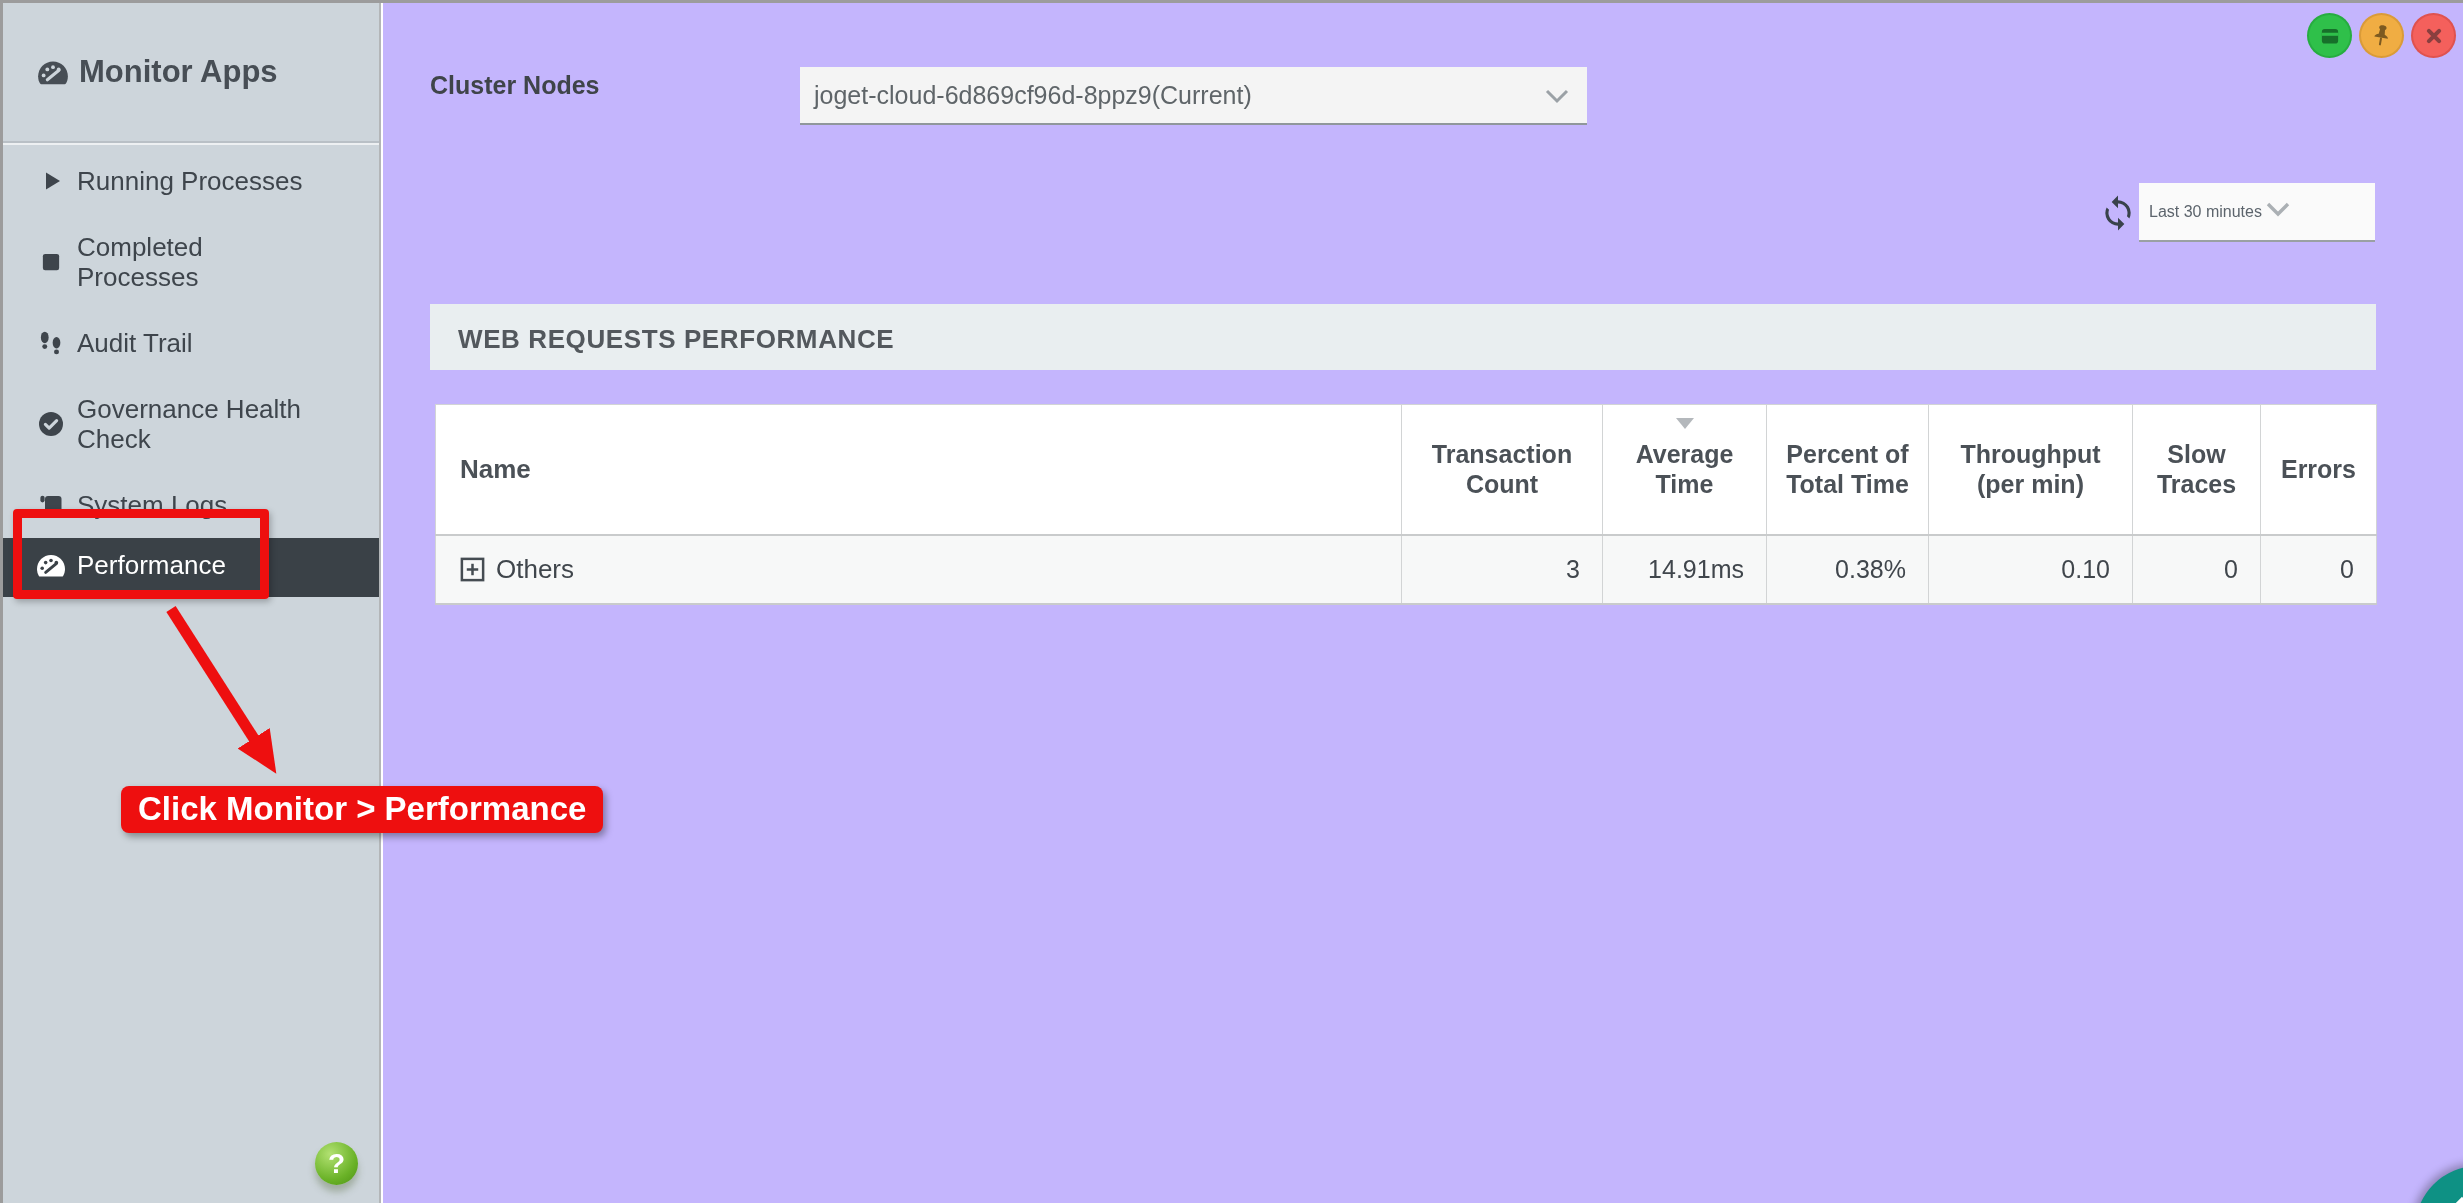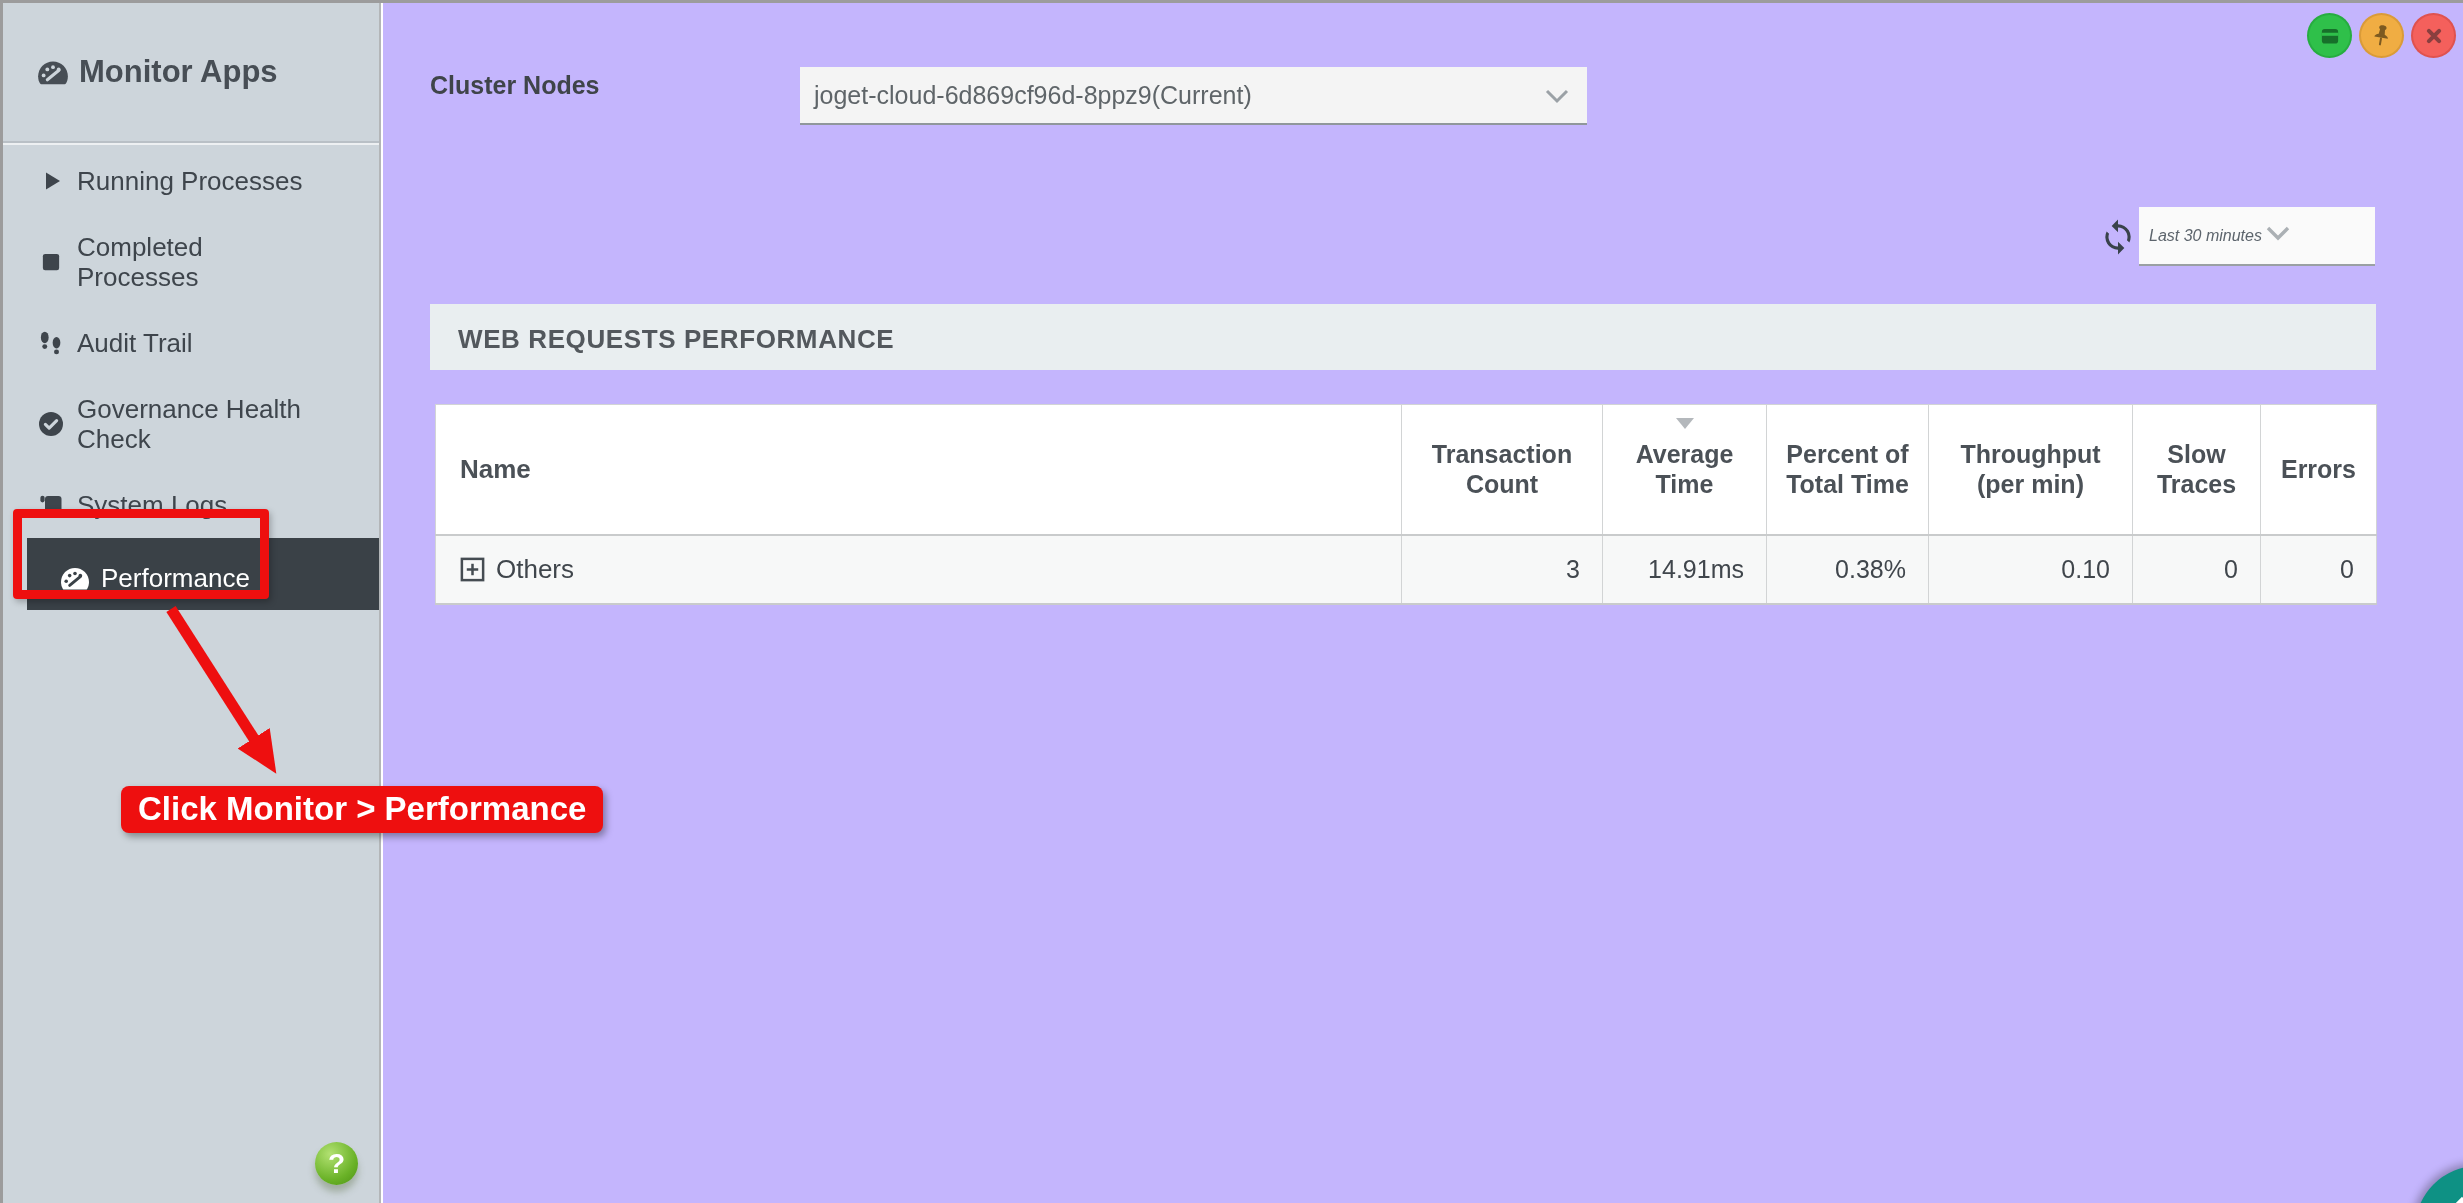--- a/index.html
+++ b/index.html
@@ -18,21 +18,21 @@
     height:140px; display:flex; align-items:center; gap:8px; padding-left:32px;
     border-bottom:2px solid #b9c0c6; box-shadow:0 2px 0 #edf0f2;
   }
   .sidebar-title { font-size:31px; font-weight:bold; color:#474e55; }
   .menu { list-style:none; margin-top:5px; }
   .menu-item {
     display:flex; align-items:center; gap:8px; padding:18px 14px 18px 30px;
     font-size:26px; color:#3e454c; cursor:pointer;
   }
   .menu-item .mi-label { line-height:30px; max-width:252px; }
-  .menu-item.active { background:#3a4147; color:#ffffff; padding-top:24px; padding-bottom:16px;margin-left:24px; }
+  .menu-item.active { background:#3a4147; color:#ffffff; padding-top:11px; padding-bottom:16px; }
   .mi-icon { width:36px; min-width:36px; display:flex; justify-content:center; align-items:center; }
 
   .perf-box {
     position:absolute; left:10px; top:506px; width:256px; height:90px;
     border:9px solid #ee0f0f; border-radius:4px; z-index:5;
     box-shadow:2px 3px 6px rgba(0,0,0,0.25);
   }
   .help-btn {
     position:absolute; left:312px; top:1139px; width:43px; height:43px; border-radius:50%;
     background:radial-gradient(circle at 35% 28%, #b2e172, #6ab227 62%, #4c9114);
@@ -55,21 +55,21 @@
 
   .window-buttons { position:absolute; top:10px; right:7px; display:flex; gap:7px; z-index:4; }
   .wbtn {
     width:45px; height:45px; border-radius:50%; display:flex; align-items:center; justify-content:center;
     cursor:pointer; border:none;
   }
   .wbtn.green { background:#2fc04a; box-shadow:inset 0 0 0 2px rgba(0,90,20,0.18); }
   .wbtn.orange { background:#f0ad43; box-shadow:inset 0 0 0 2px rgba(120,80,10,0.18); }
   .wbtn.red { background:#f4605c; box-shadow:inset 0 0 0 2px rgba(140,30,30,0.2); }
 
-  .time-control { position:absolute; left:1716px; top:204px; display:flex; align-items:center; height:59px;font-style:italic; }
+  .time-control { position:absolute; left:1716px; top:180px; display:flex; align-items:center; height:59px; }
   .refresh { margin-right:2px; cursor:pointer; display:flex; }
   .time-dd { position:relative; width:236px; height:59px; line-height:57px; background:#fafafa; border-bottom:2px solid #9aa0a3; }
   .time-dd .dd-value { padding-left:10px; color:#5c646c; }
   .time-dd .chev { right:7px; }
 
   .panel-header {
     position:absolute; left:47px; top:301px; width:1946px; height:66px; background:#e9eef0;
     font-size:26px; font-weight:bold; color:#53585d; letter-spacing:0.6px;
     line-height:70px; padding-left:28px;
   }

